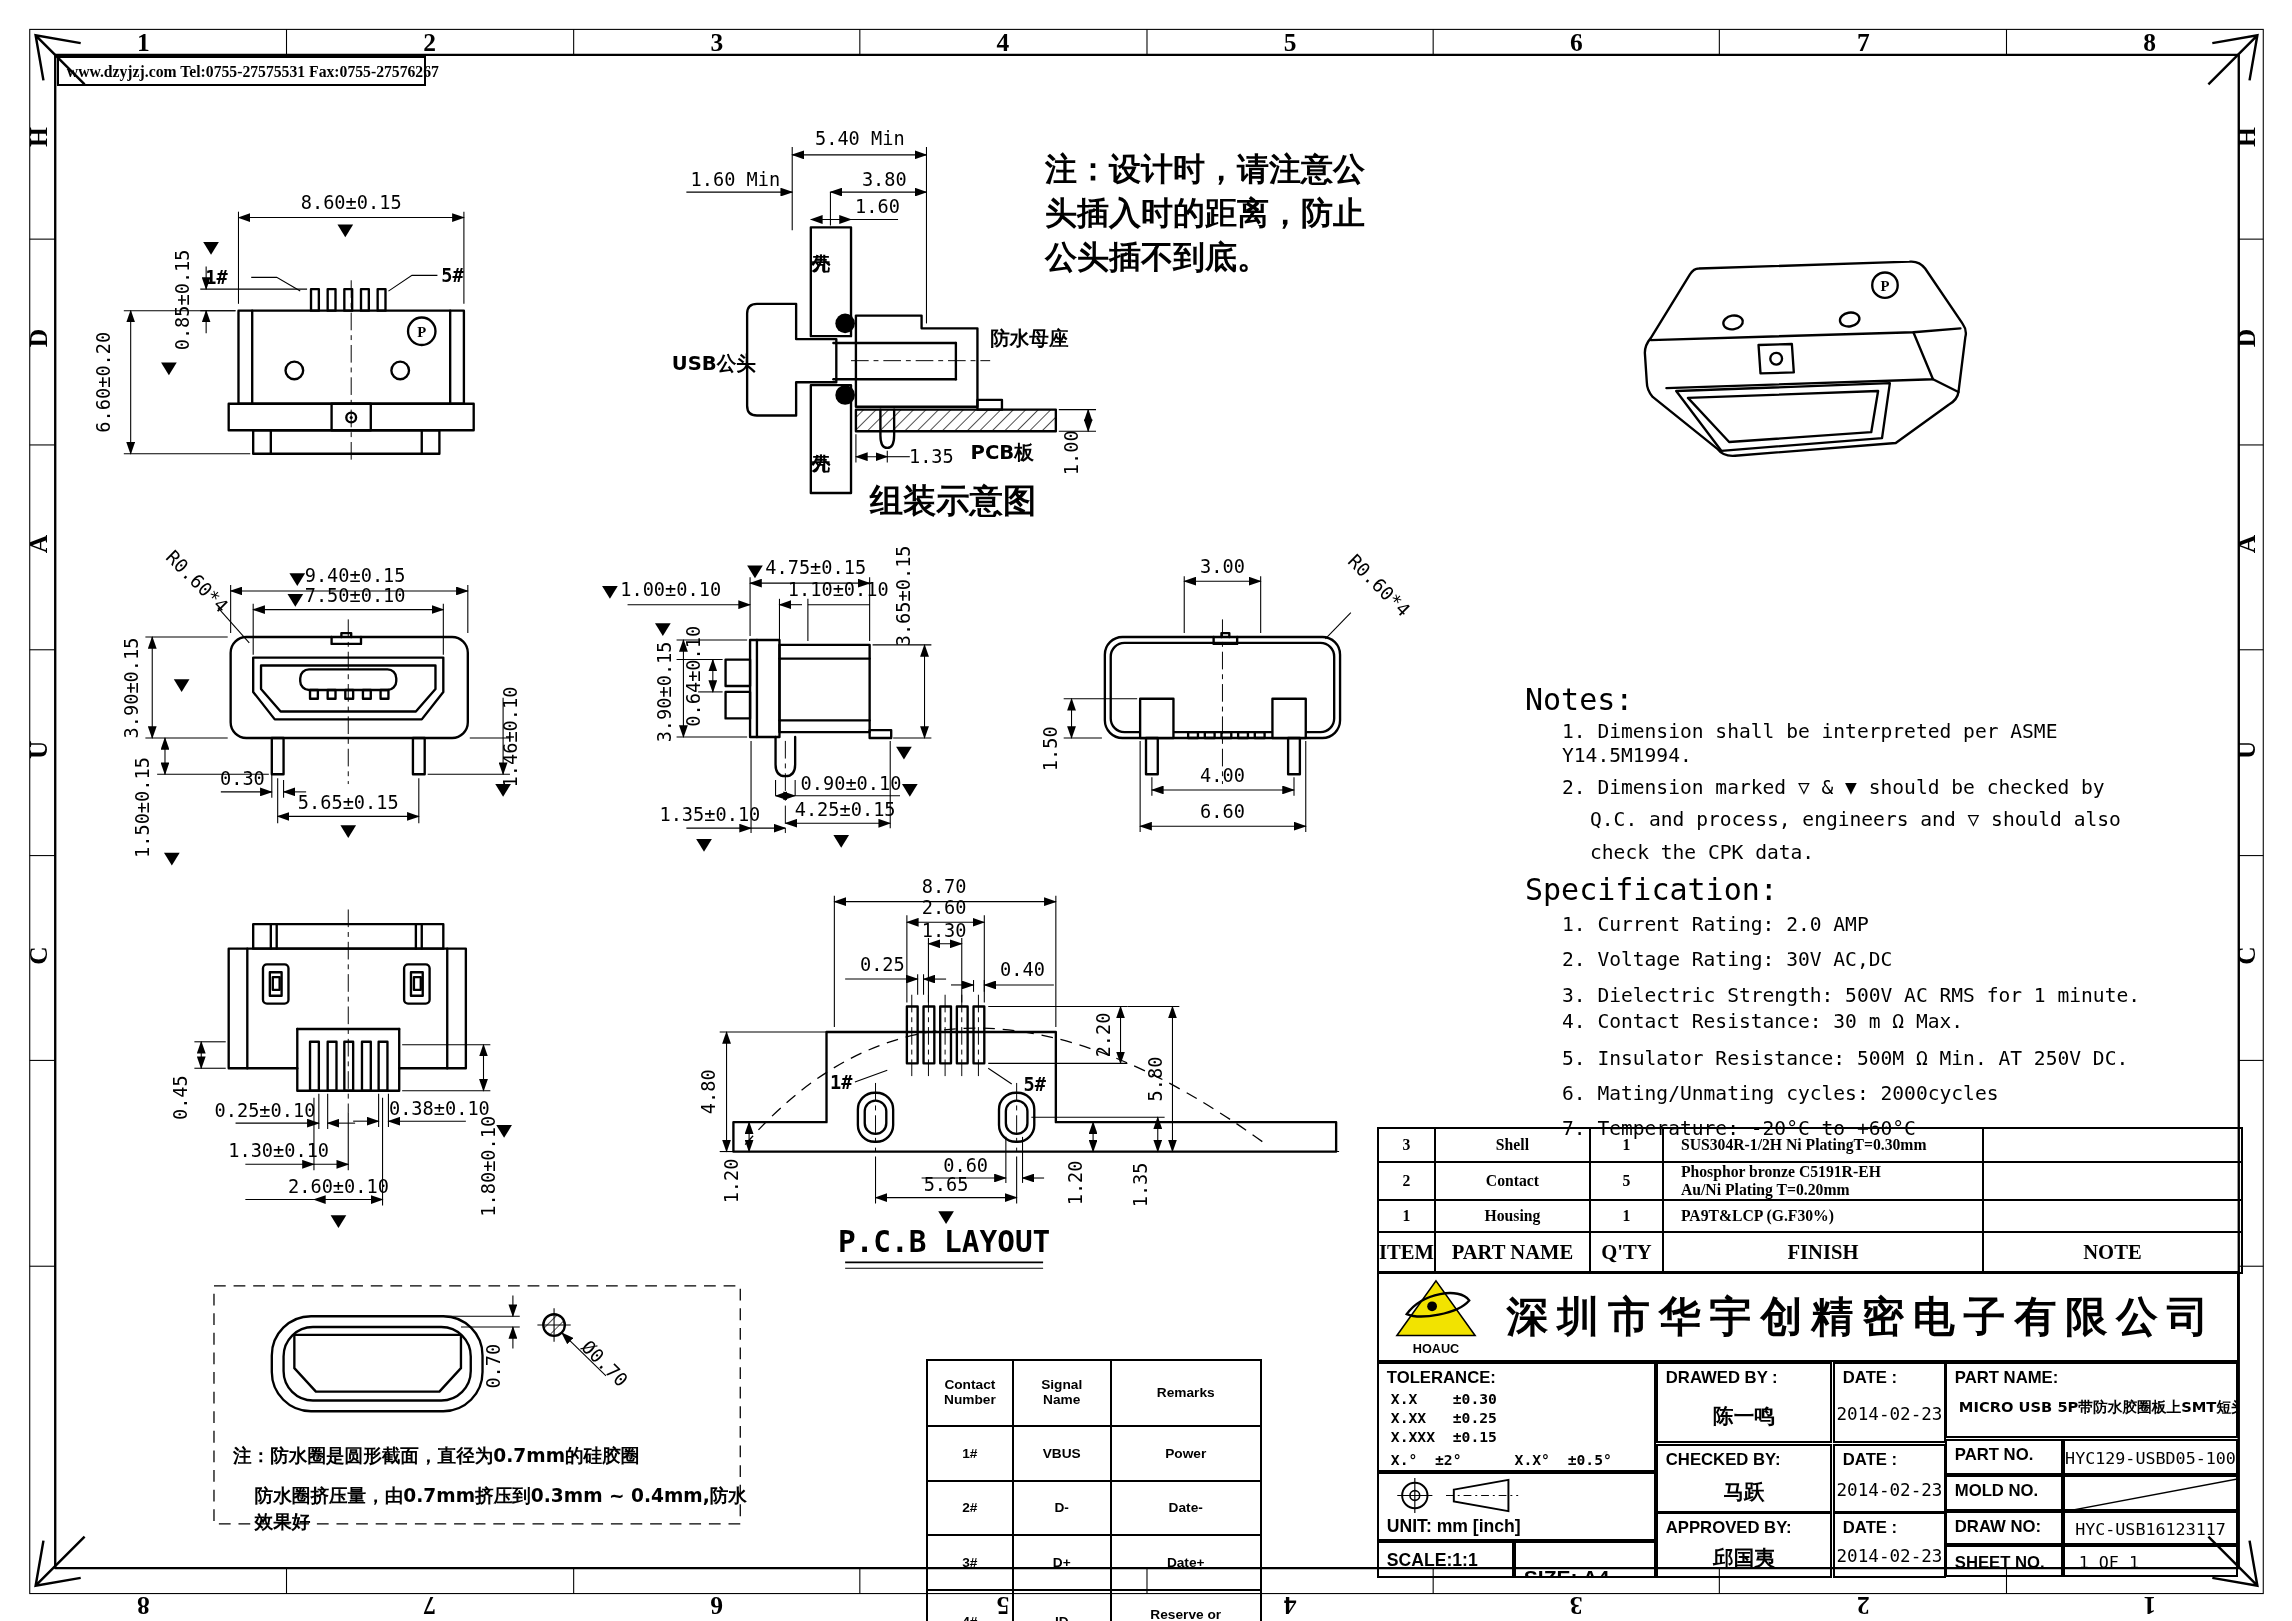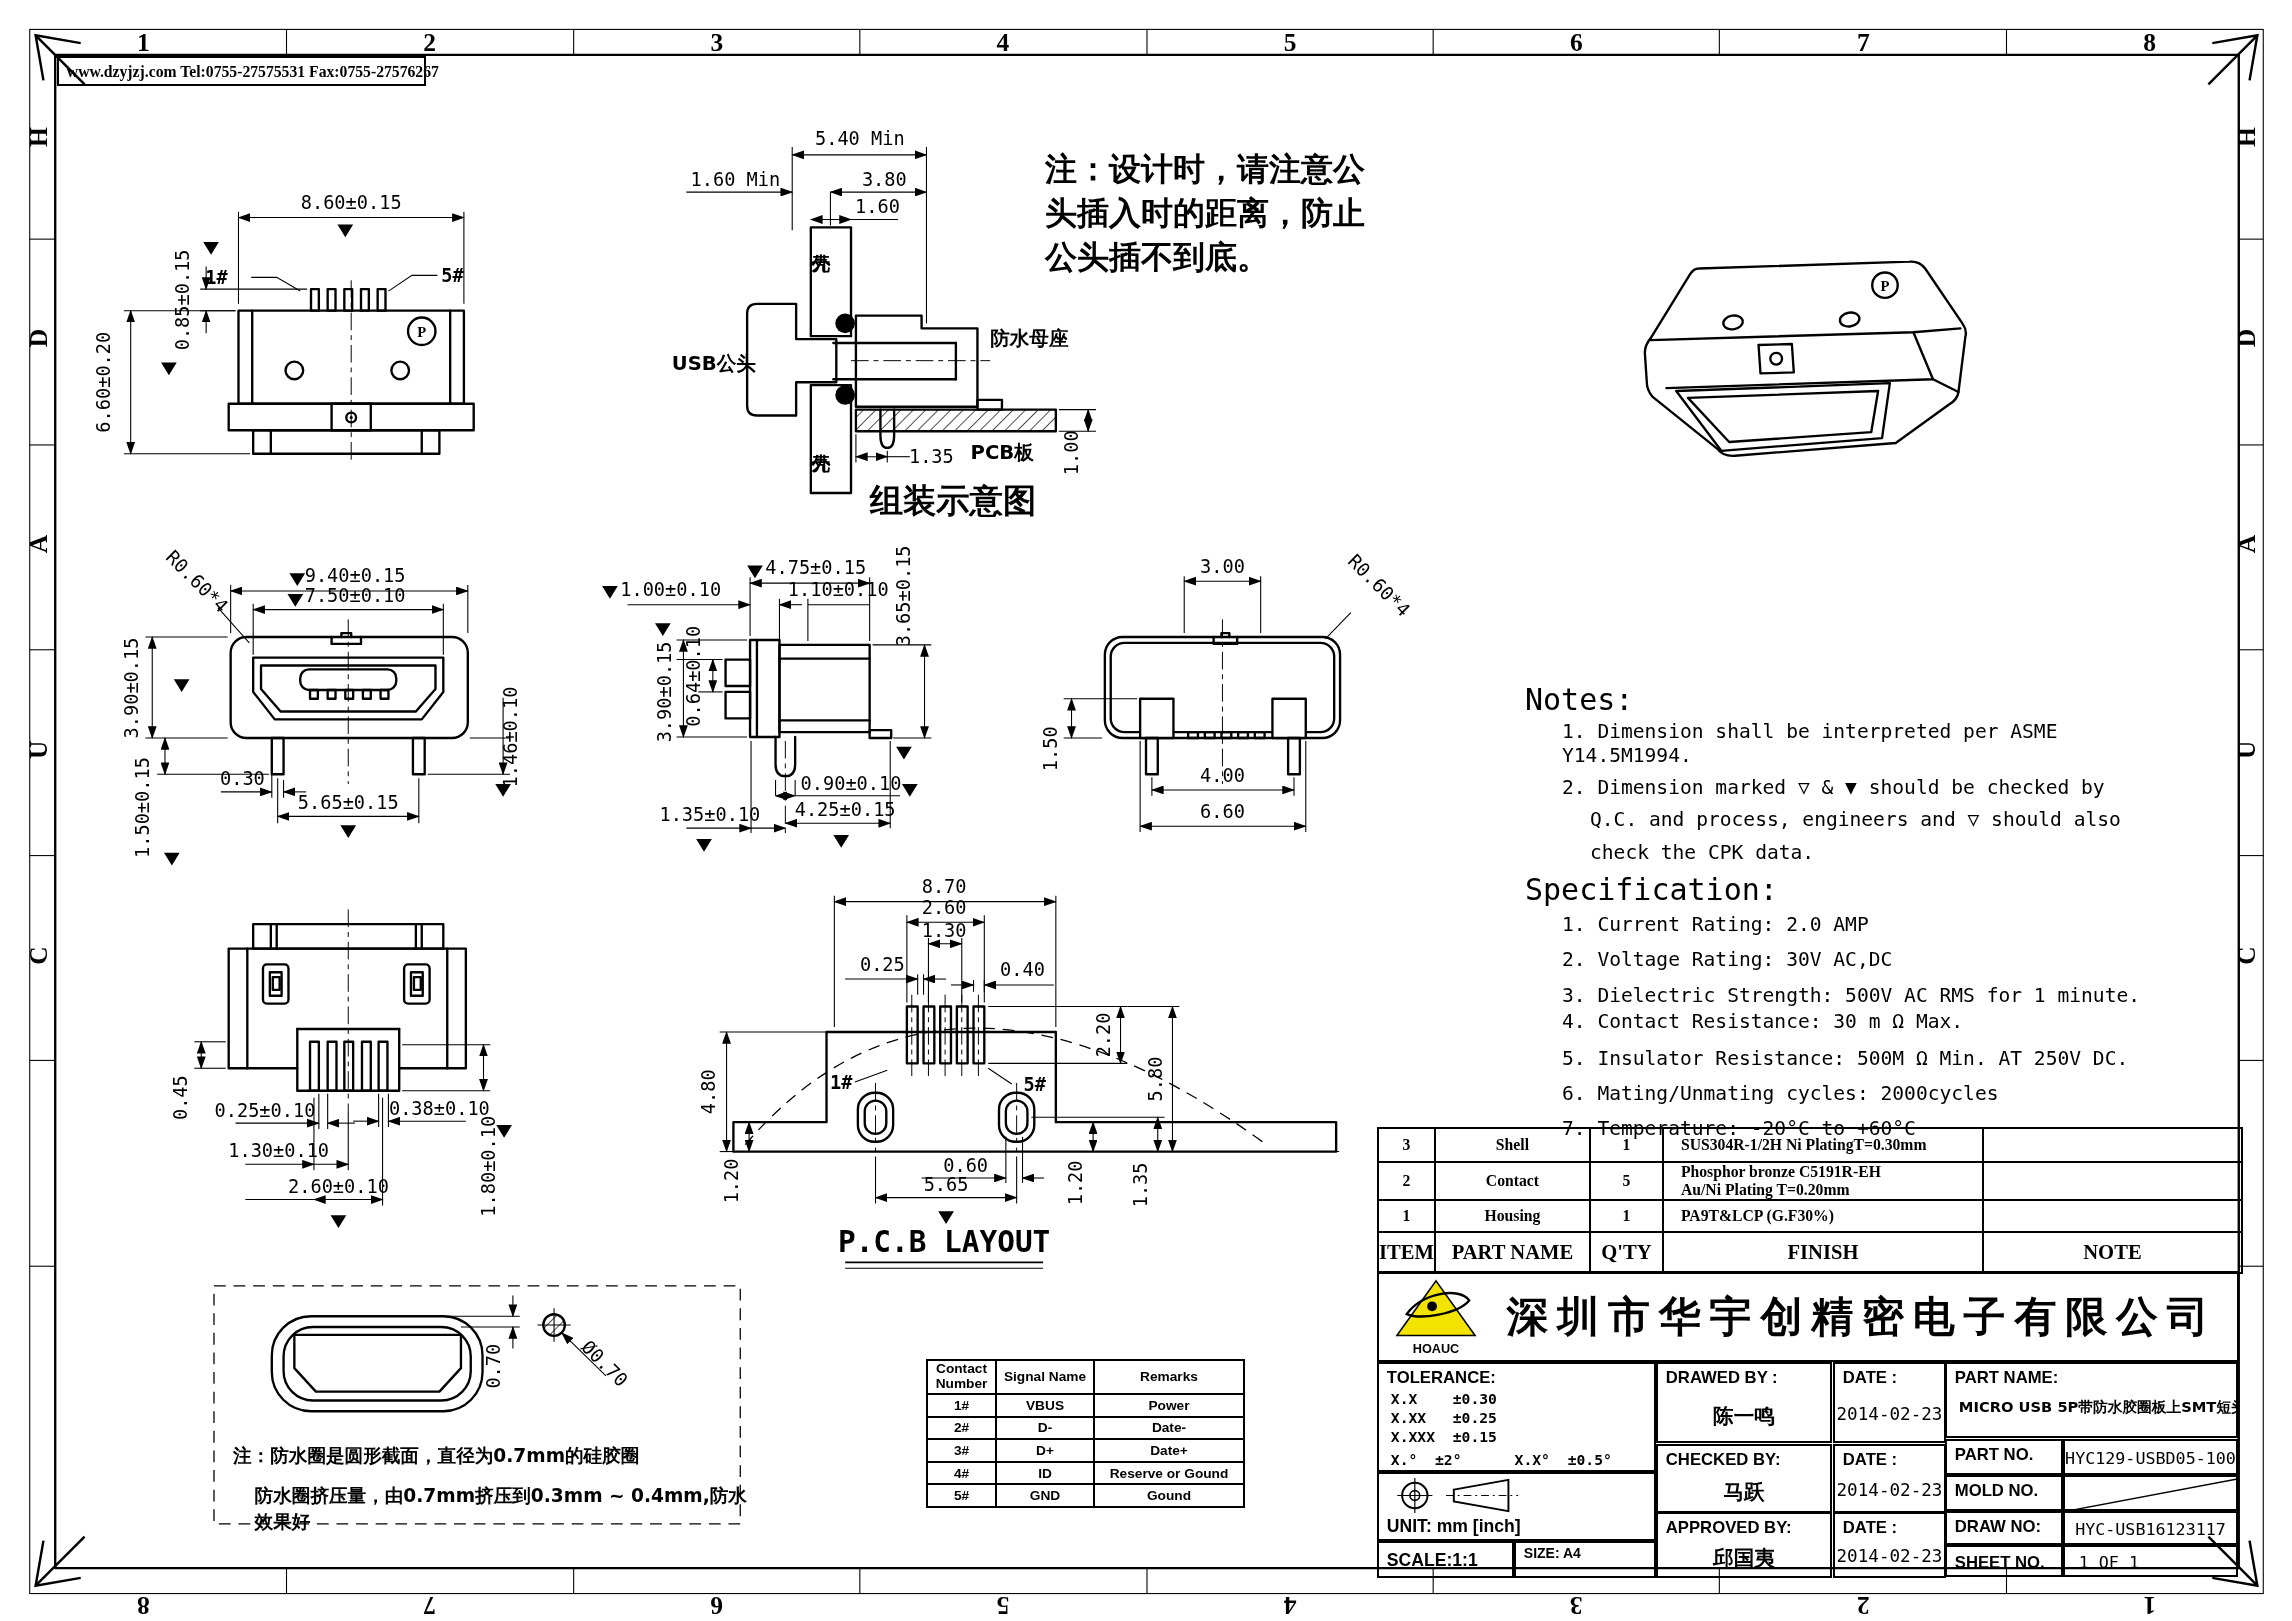--- a/index.html
+++ b/index.html
@@ -33,21 +33,21 @@
   .notes .ttl{font-size:30px;margin:0}
   .notes p{margin:8.8px 0 0 0}
   .in1{margin-left:37px!important}
   .in2{margin-left:65px!important}
   .sealnotes{position:absolute;left:233px;top:1443px;width:519px;font:bold 18.6px "DejaVu Sans",sans-serif}
   .sealnotes p{margin:0}
   .sealnotes p+p{margin:13.7px 0 0 21.6px}
 
   table.ct{position:absolute;left:926px;top:1359px;border-collapse:collapse;table-layout:fixed}
   table.ct td{border:2px solid #000;text-align:center;font:bold 13.7px "Liberation Sans",sans-serif;
-              padding:0;overflow:hidden}
+              padding:16px;overflow:hidden}
   table.ct tr.h td{height:32px;line-height:14.7px}
   table.ct tr.r td{height:20.6px}
 
   table.pt{position:absolute;left:1377px;top:1127px;border-collapse:collapse;table-layout:fixed}
   table.pt td{border:2px solid #000;text-align:center;font:bold 15.7px "Liberation Serif",serif;padding:0;overflow:hidden}
   table.pt td.fl{text-align:left;padding-left:17px}
   table.pt tr.hd td{font:bold 20.6px "Liberation Serif",serif;height:39px}
   .f2{font:bold 12.7px "Liberation Serif",serif;line-height:13.7px;text-align:left}
 
   .tb{position:absolute;left:1377px;top:1271px;width:862px;height:307px}
@@ -718,21 +718,21 @@
       <polygon points="62,14 118,4 118,36 62,26" fill="none" stroke="#000" stroke-width="2"></polygon>
       <line x1="54" y1="20" x2="128" y2="20" stroke="#000" stroke-width="1" stroke-dasharray="8 4 2 4"></line>
     </svg>
     <div class="lbl" style="position:absolute;left:0;bottom:2px;font-size:17.6px">UNIT:  mm  [inch]</div>
   </div>
 
   <div class="cell" style="left:0;top:270px;width:137px;height:37px">
     <div class="lbl" style="font-size:17.6px;padding-top:6.9px">SCALE:1:1</div>
   </div>
   <div class="cell" style="left:137px;top:270px;width:142px;height:37px">
-    <div class="lbl" style="font-size:14px;padding-top:2px">SIZE:  A4</div>
+    <div class="lbl" style="font-size:21px;padding-top:23px">SIZE:  A4</div>
   </div>
 
   <div class="cell" style="left:279px;top:91px;width:176px;height:81px">
     <div class="lbl">DRAWED BY :</div>
     <div class="nm" style="margin-top:13.7px">陈一鸣</div>
   </div>
   <div class="cell" style="left:456px;top:91px;width:113px;height:81px">
     <div class="lbl">DATE :</div>
     <div class="dt" style="margin-top:15.7px">2014-02-23</div>
   </div>

